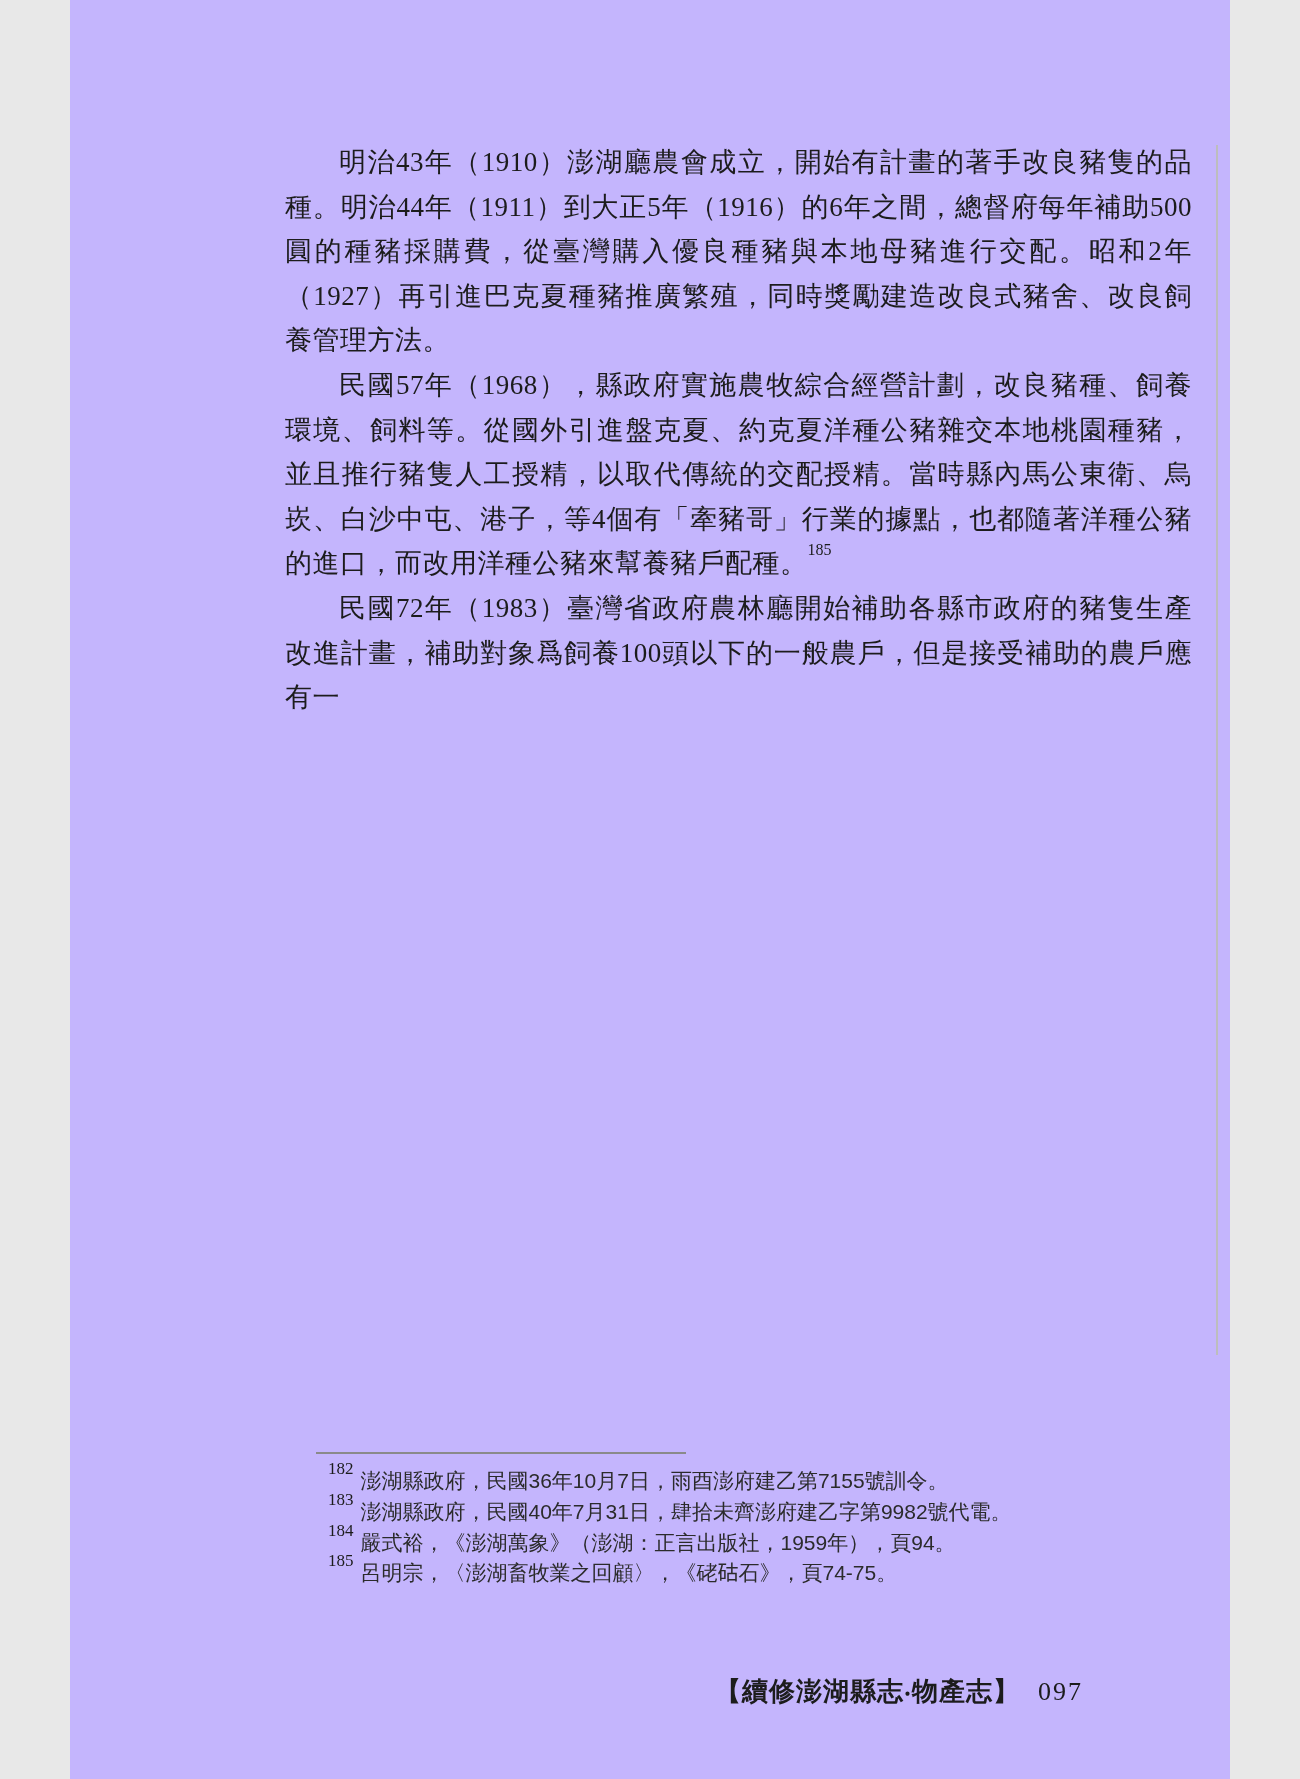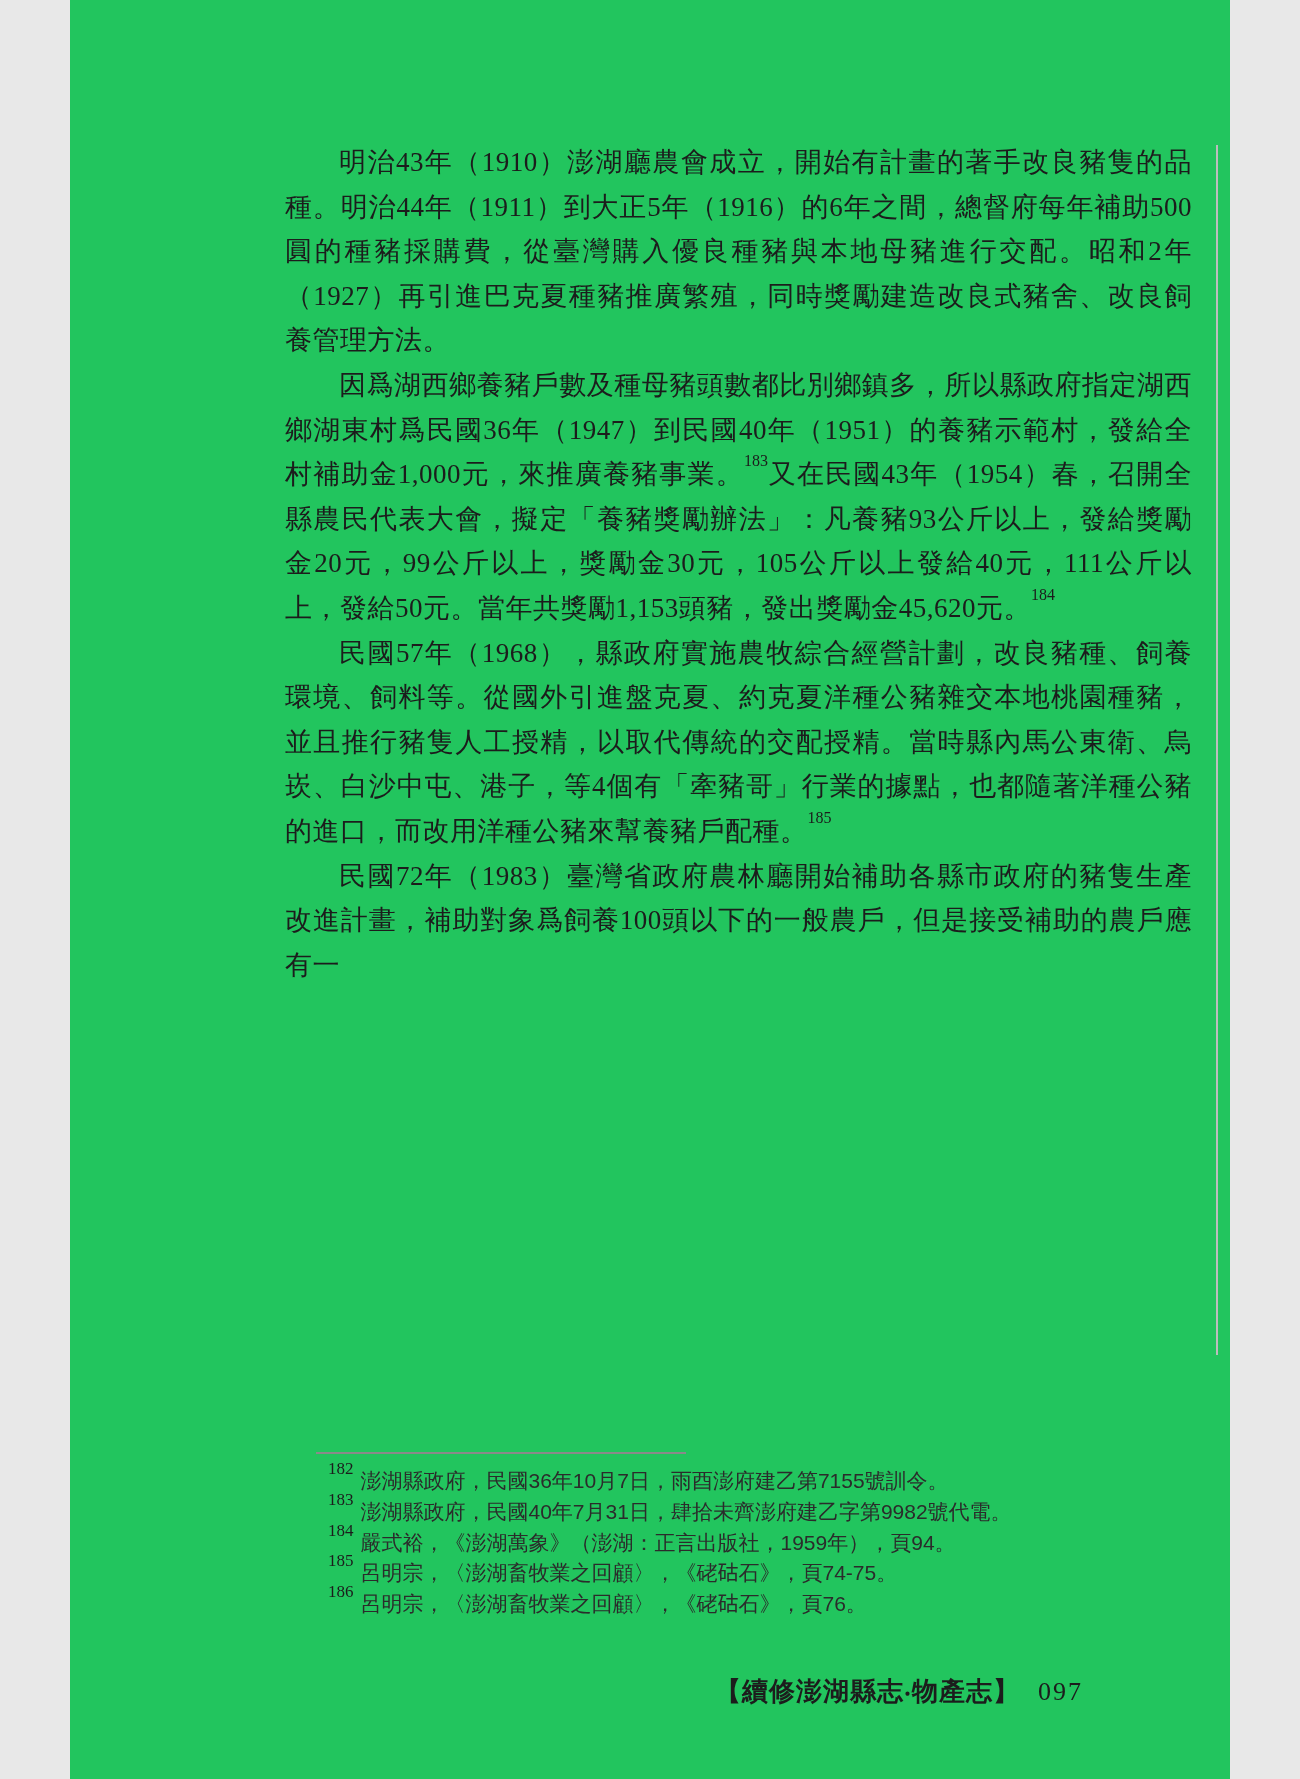--- a/index.html
+++ b/index.html
@@ -1,21 +1,21 @@
 <!DOCTYPE html>
 <html><head>
 <meta charset="utf-8">
 <style>
   html, body { margin: 0; padding: 0; background: #e8e8e8; }
   .page {
     position: relative;
     width: 1160px;
     height: 1779px;
     margin: 0 auto;
-    background: #22c55e;
+    background: #c4b5fd;
     overflow: hidden;
     font-family: "Liberation Serif", "DejaVu Serif", serif;
     color: #1c1c1c;
   }
   .body-text {
     position: absolute;
     left: 215px;
     top: 140px;
     width: 907px;
     font-size: 27px;
@@ -82,34 +82,32 @@
   .book-title { font-weight: 600; letter-spacing: 1px; }
   .page-number { margin-left: 18px; letter-spacing: 2px; }
 </style>
 </head>
 <body>
 
 <div class="page">
 
   <main class="body-text" id="paragraphs">
       <p class="para">明治43年（1910）澎湖廳農會成立，開始有計畫的著手改良豬隻的品種。明治44年（1911）到大正5年（1916）的6年之間，總督府每年補助500圓的種豬採購費，從臺灣購入優良種豬與本地母豬進行交配。昭和2年（1927）再引進巴克夏種豬推廣繁殖，同時獎勵建造改良式豬舍、改良飼養管理方法。</p>
-      <p class="para">因爲湖西鄉養豬戶數及種母豬頭數都比別鄉鎮多，所以縣政府指定湖西鄉湖東村爲民國36年（1947）到民國40年（1951）的養豬示範村，發給全村補助金1,000元，來推廣養豬事業。<sup>183</sup>又在民國43年（1954）春，召開全縣農民代表大會，擬定「養豬獎勵辦法」：凡養豬93公斤以上，發給獎勵金20元，99公斤以上，獎勵金30元，105公斤以上發給40元，111公斤以上，發給50元。當年共獎勵1,153頭豬，發出獎勵金45,620元。<sup>184</sup></p>
       <p class="para">民國57年（1968），縣政府實施農牧綜合經營計劃，改良豬種、飼養環境、飼料等。從國外引進盤克夏、約克夏洋種公豬雜交本地桃園種豬，並且推行豬隻人工授精，以取代傳統的交配授精。當時縣內馬公東衛、烏崁、白沙中屯、港子，等4個有「牽豬哥」行業的據點，也都隨著洋種公豬的進口，而改用洋種公豬來幫養豬戶配種。<sup>185</sup></p>
       <p class="para">民國72年（1983）臺灣省政府農林廳開始補助各縣市政府的豬隻生產改進計畫，補助對象爲飼養100頭以下的一般農戶，但是接受補助的農戶應有一</p>
     </main>
 
   <div class="scan-line"></div>
 
   <hr class="footnote-separator">
 
   <section class="footnotes" id="footnotes">
       <p class="footnote"><sup>182</sup><span>澎湖縣政府，民國36年10月7日，雨酉澎府建乙第7155號訓令。</span></p>
       <p class="footnote"><sup>183</sup><span>澎湖縣政府，民國40年7月31日，肆拾未齊澎府建乙字第9982號代電。</span></p>
       <p class="footnote"><sup>184</sup><span>嚴式裕，《澎湖萬象》（澎湖：正言出版社，1959年），頁94。</span></p>
       <p class="footnote"><sup>185</sup><span>呂明宗，〈澎湖畜牧業之回顧〉，《硓𥑮石》，頁74-75。</span></p>
-      <p class="footnote"><sup>186</sup><span>呂明宗，〈澎湖畜牧業之回顧〉，《硓𥑮石》，頁76。</span></p>
     </section>
 
   <footer class="page-footer">
     <span class="book-title">【續修澎湖縣志‧物產志】</span><span class="page-number">097</span>
   </footer>
 
 </div>
 
 </body></html>

